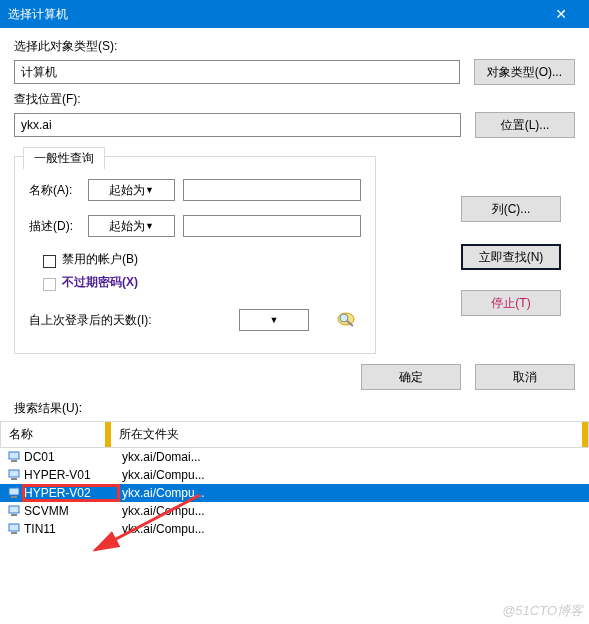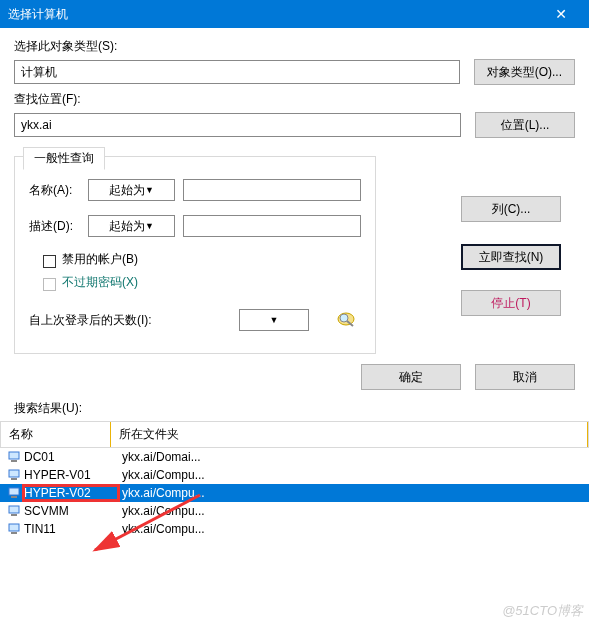--- a/index.html
+++ b/index.html
@@ -14,31 +14,31 @@
 .tab-area { border: 1px solid #d9d9d9; margin-top: 6px; padding: 14px 14px 18px 14px; position: relative; }
 .tab-label { position: absolute; top: -10px; left: 8px; background: #fff; border: 1px solid #d9d9d9; border-bottom: 1px solid #fff; padding: 2px 10px; }
 .form-row { display: flex; align-items: center; margin-bottom: 14px; }
 .form-row .flabel { width: 70px; }
 .select { border: 1px solid #888; height: 22px; width: 100px; display: flex; align-items: center; justify-content: center; padding: 8px 6px; background: #fff; }
 .select .arrow { font-size: 9px; }
 .input { border: 1px solid #888; height: 22px; width: 210px; background: #fff; }
 .chk-row { display: flex; align-items: flex-end; margin-bottom: 6px; margin-left: 14px; }
 .chk { width: 13px; height: 13px; border: 1px solid #333; margin-right: 6px; }
 .chk.disabled { border-color: #bbb; }
-.disabled-text { color: #0f766e; }
+.disabled-text { color: #4c1d95; font-weight: bold; }
 .side-btns { position: absolute; right: 14px; top: 200px; display: flex; flex-direction: column; gap: 14px; }
 .btn-red { border: 2px solid #0f172a; }
 .btn-disabled { color: #be185d; }
 .magnify { width: 28px; height: 20px; position: relative; }
 .magnify svg { width: 28px; height: 20px; }
 .bottom-btns { display: flex; justify-content: flex-end; gap: 14px; padding: 10px 14px 6px 0; }
 .results-label { margin: 4px 0 4px 14px; }
 .results { border-top: 0; }
 .results-header { display: flex; border: 1px solid #d9d9d9; background: #fff; }
-.results-header .col { padding: 4px 8px; border-right: 1px solid #eab308; }
+.results-header .col { padding: 4px 8px; border-right: 6px solid #eab308; }
 .col1 { width: 110px; } .col2 { flex: 1; }
 .results-body { }
 .result-row { display: flex; align-items: center; height: 18px; padding-left: 8px; }
 .result-row .icon { width: 14px; height: 14px; margin-right: 2px; display: inline-flex; align-items: center; }
 .result-row .c1 { width: 94px; overflow: hidden; white-space: nowrap; text-overflow: ellipsis; padding-right: 4px; }
 .result-row .c2 { flex: 1; overflow: hidden; white-space: nowrap; text-overflow: ellipsis; padding-left: 4px; }
 .result-row.selected { background: #0078d7; color: #fff; }
 .row-highlight { outline: 3px solid #e33; outline-offset: -1px; }
 .watermark { position: absolute; right: 6px; bottom: 4px; color: #ccc; font-size: 13px; font-style: italic; }
 .arrow-annot { position: absolute; pointer-events: none; }

